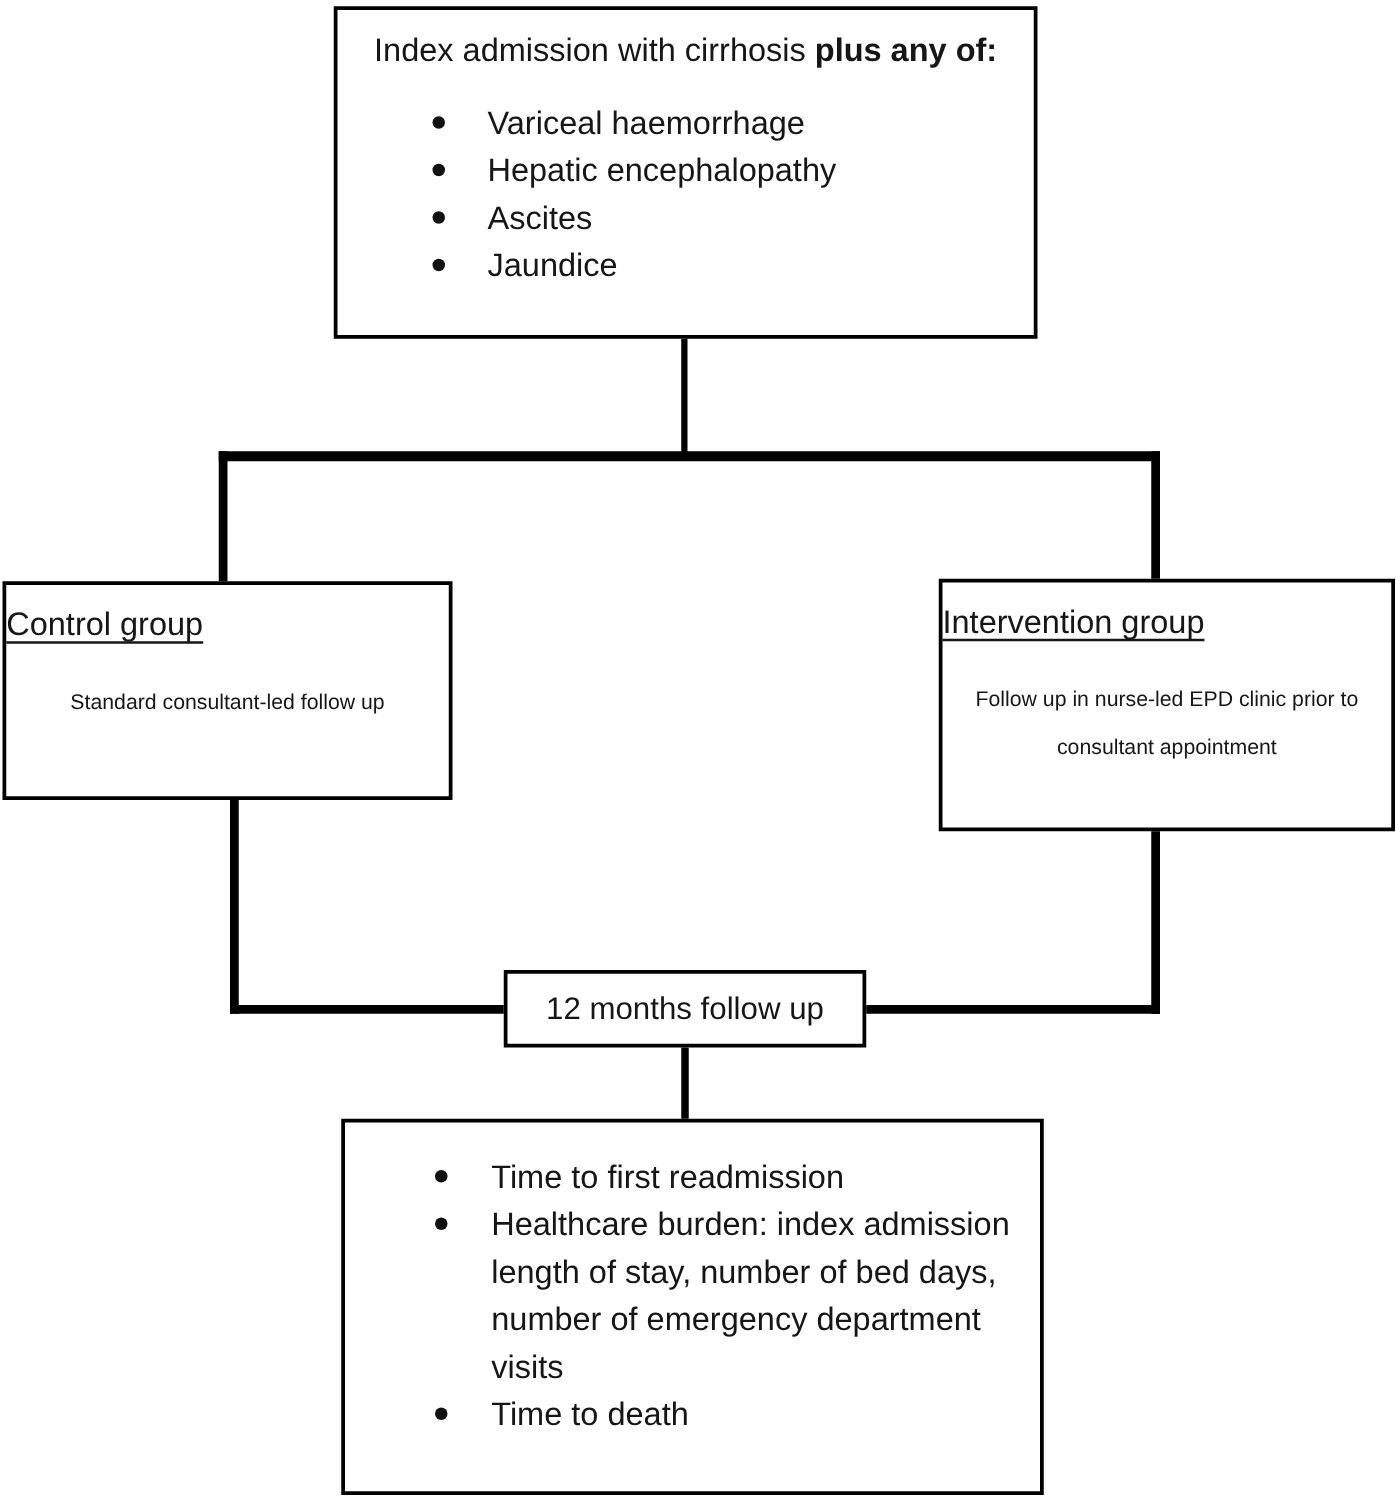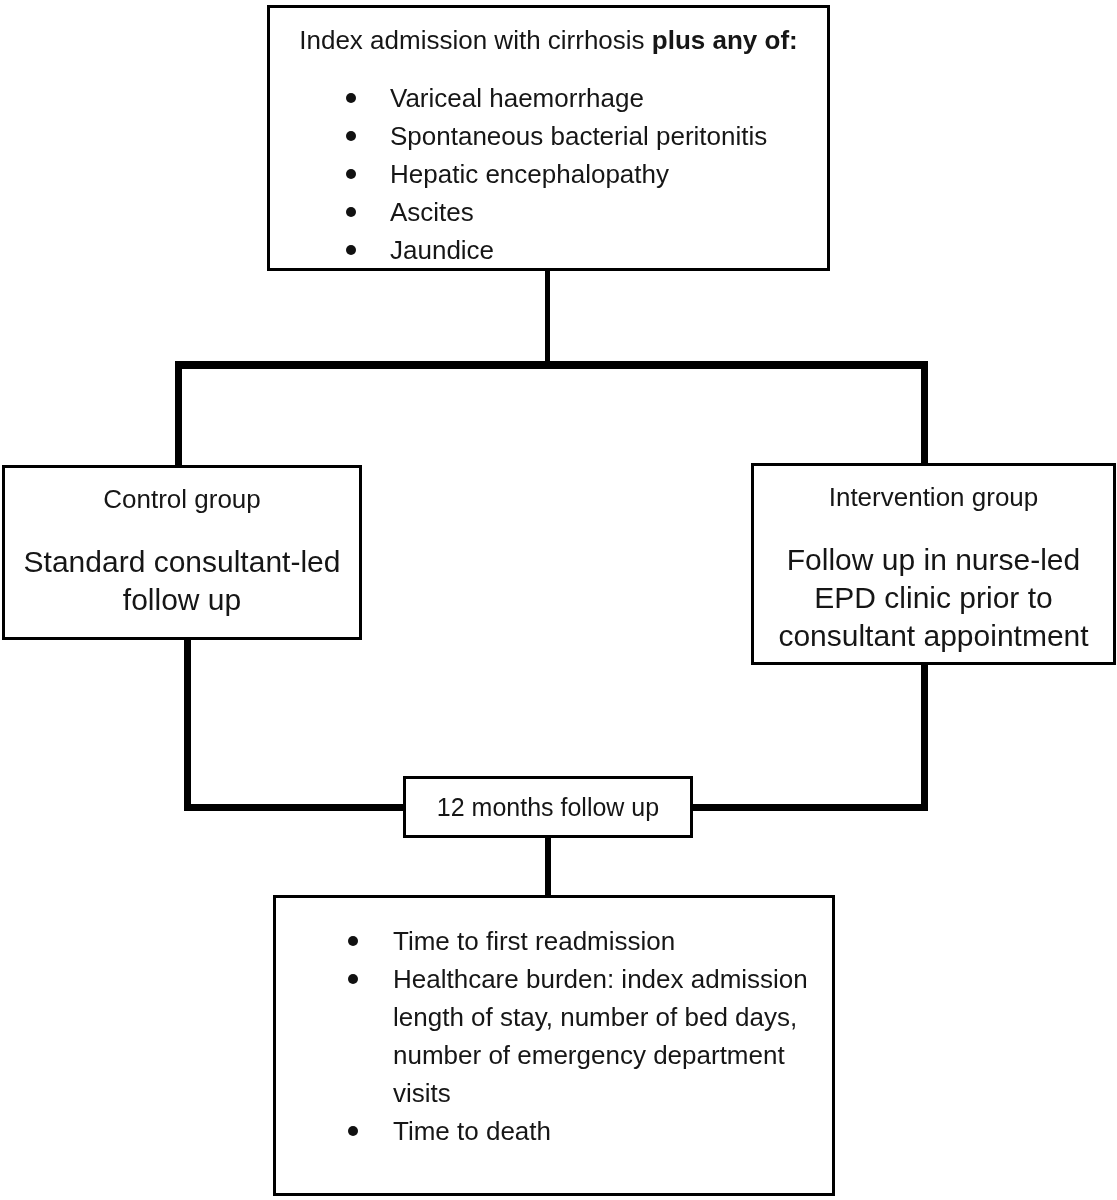--- a/index.html
+++ b/index.html
@@ -46,29 +46,29 @@
                       display: flex; align-items: center; justify-content: center; }
   .outcomes-box     { left: 273px; top: 895px; width: 562px; height: 301px; }
 
   .box-title {
     text-align: center;
     font-size: 26px;
     line-height: 34px;
     padding-top: 15px;
   }
   .box-heading {
-    text-align: center;
     font-size: 26px;
     line-height: 32px;
     padding-top: 15px;
+    text-decoration: underline;
     text-underline-offset: 5px;
   }
   .box-body {
     text-align: center;
-    font-size: 30px;
+    font-size: 17px;
     line-height: 38px;
     margin: 28px 14px 0 14px;
   }
   .followup-label {
     font-size: 25px;
   }
   .bullet-list {
     list-style: none;
     margin: 22px 10px 0 0;
     padding: 0;
@@ -115,21 +115,20 @@
   <div class="line v-int-down"></div>
   <div class="line h-int-in"></div>
   <div class="line v-followup"></div>
 
   <div class="box top-box">
     <div class="box-title">
       <span>Index admission with cirrhosis </span><b>plus any of:</b>
     </div>
     <ul class="bullet-list">
       <li>Variceal haemorrhage</li>
-      <li>Spontaneous bacterial peritonitis</li>
       <li>Hepatic encephalopathy</li>
       <li>Ascites</li>
       <li>Jaundice</li>
     </ul>
   </div>
 
   <div class="box control-box">
     <div class="box-heading">Control group</div>
     <div class="box-body">Standard consultant-led follow up</div>
   </div>

